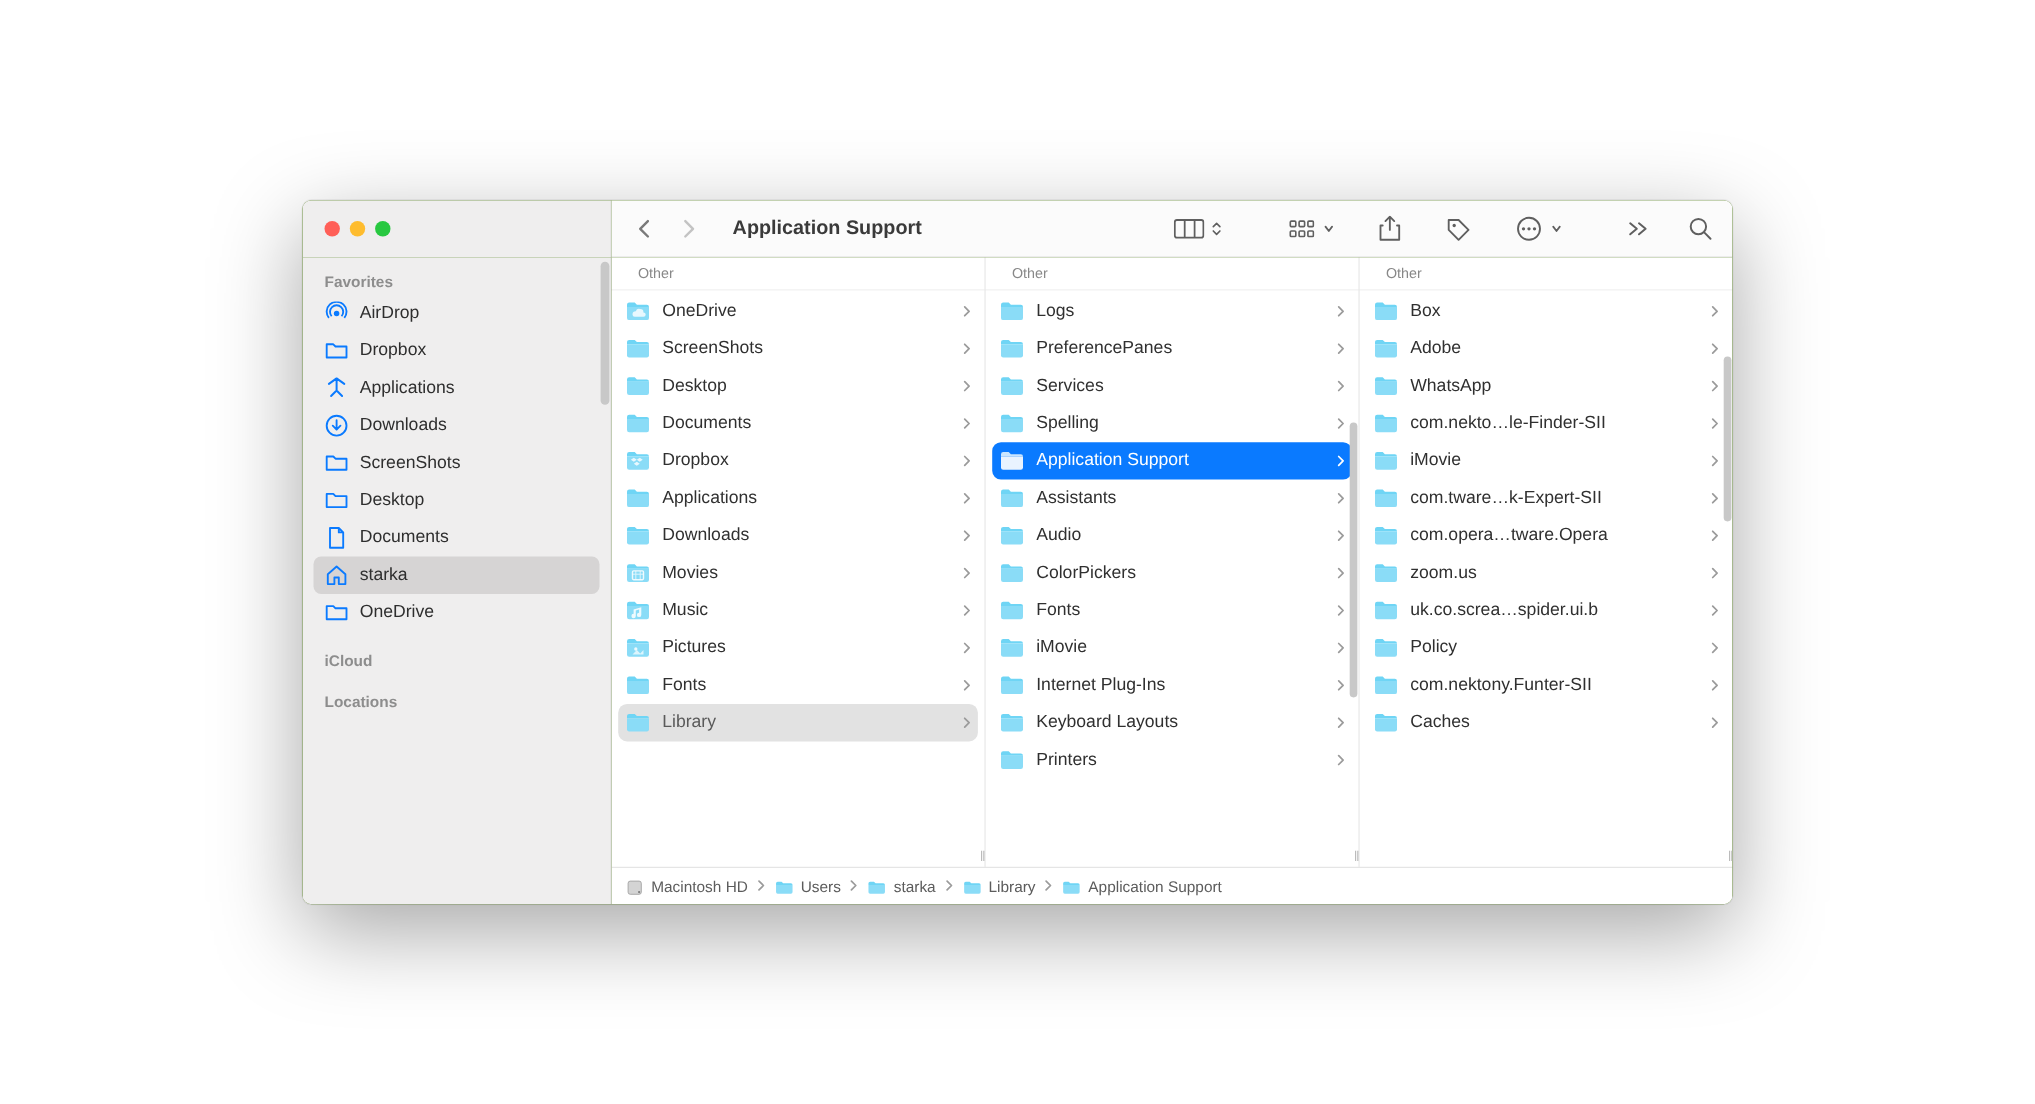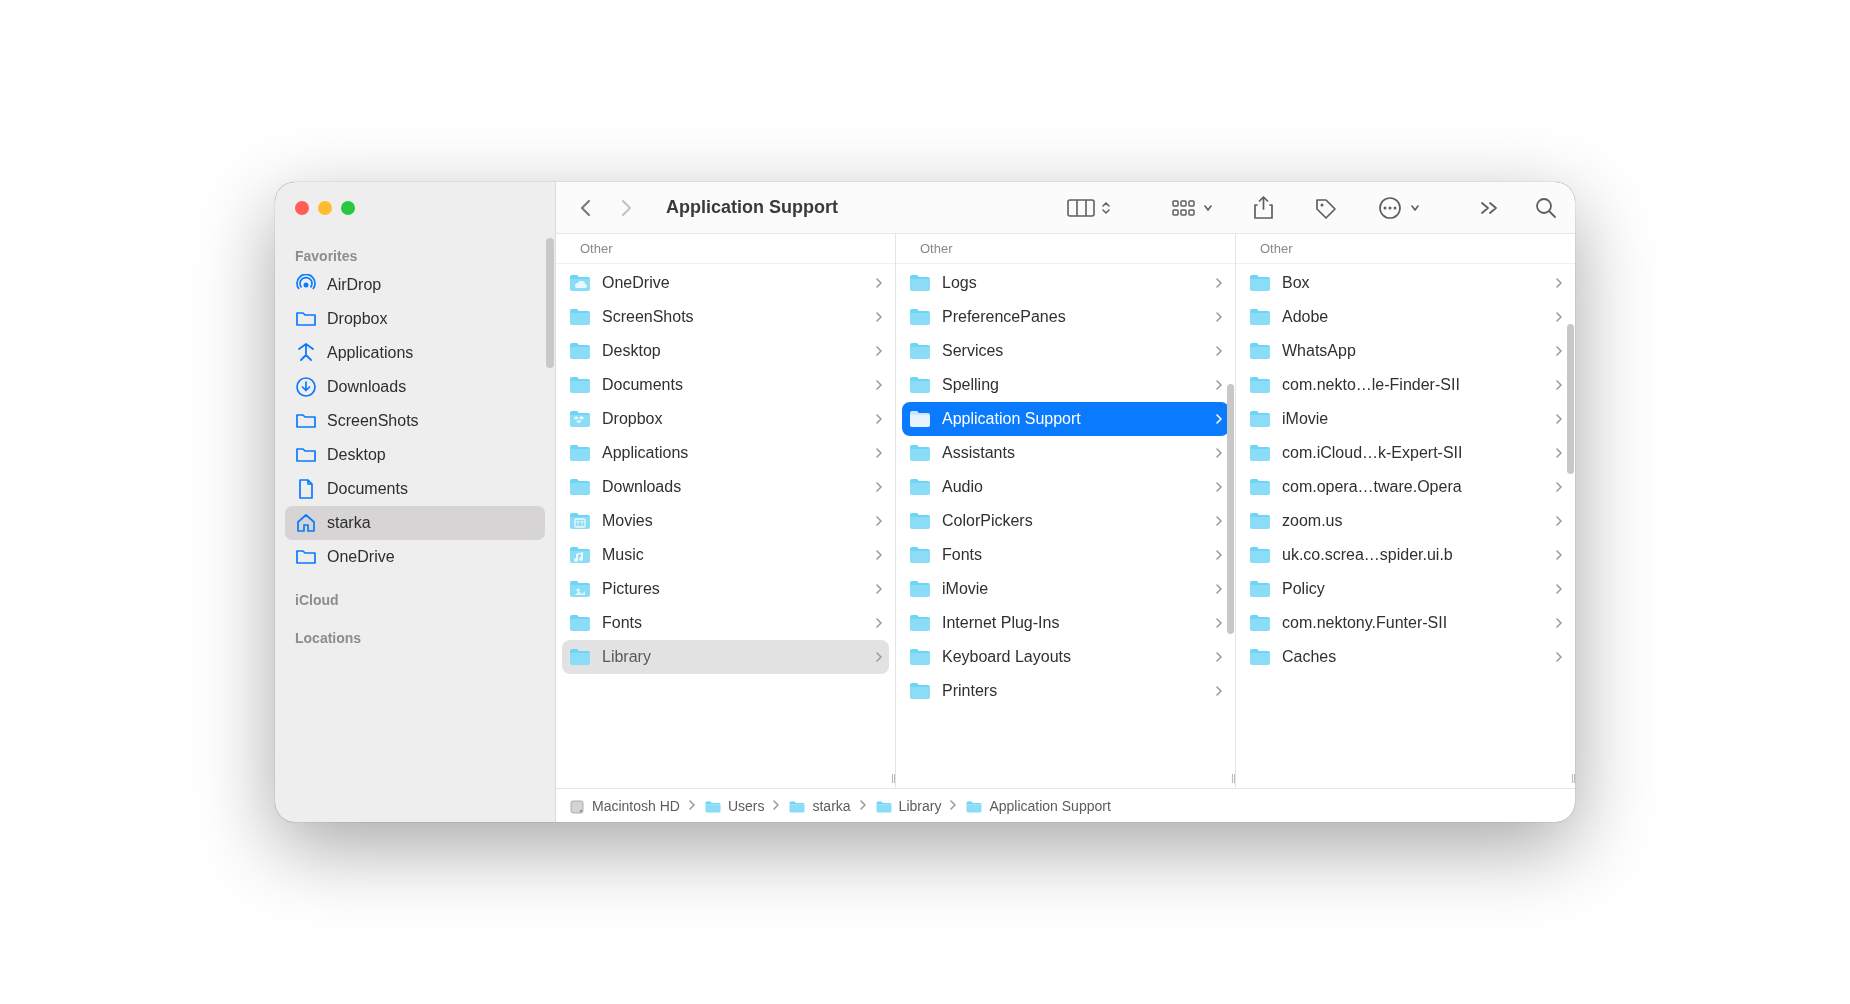--- a/index.html
+++ b/index.html
@@ -9,21 +9,21 @@
       display: flex;
       justify-content: center;
       align-items: center;
       min-height: 100vh;
       padding: 30px;
     }
     .window {
       width: 1300px;
       height: 640px;
       background: #4d7c0f;
-      border-radius: 20px;
+      border-radius: 8px;
       box-shadow: 0 25px 80px rgba(0,0,0,0.35), 0 0 0 1px rgba(0,0,0,0.05);
       display: flex;
       flex-direction: column;
       overflow: hidden;
       position: relative;
     }
     .chrome {
       display: flex;
       height: 52px;
       flex-shrink: 0;
@@ -884,21 +884,21 @@
                 </span>
               </div>
               <div class="row">
         <span class="folder-icon">
                   <svg width="24" height="20" viewBox="0 0 24 20">
     <path d="M2 4 Q2 2 4 2 H9 L11 4 H20 Q22 4 22 6 V6 H2 Z" fill="#6fd5f5"></path>
     <path d="M2 6 H22 V16 Q22 18 20 18 H4 Q2 18 2 16 Z" fill="#8adcf7"></path>
 
   </svg>
                 </span>
-        <span class="label">com.iCloud…k-Expert-SII</span>
+        <span class="label">com.tware…k-Expert-SII</span>
         <span class="chev">
                   <svg width="8" height="12" viewBox="0 0 8 12">
                     <path d="M2 2 L6 6 L2 10" stroke="currentColor" stroke-width="1.6" fill="none" stroke-linecap="round" stroke-linejoin="round"></path>
                   </svg>
                 </span>
               </div>
               <div class="row">
         <span class="folder-icon">
                   <svg width="24" height="20" viewBox="0 0 24 20">
     <path d="M2 4 Q2 2 4 2 H9 L11 4 H20 Q22 4 22 6 V6 H2 Z" fill="#6fd5f5"></path>

